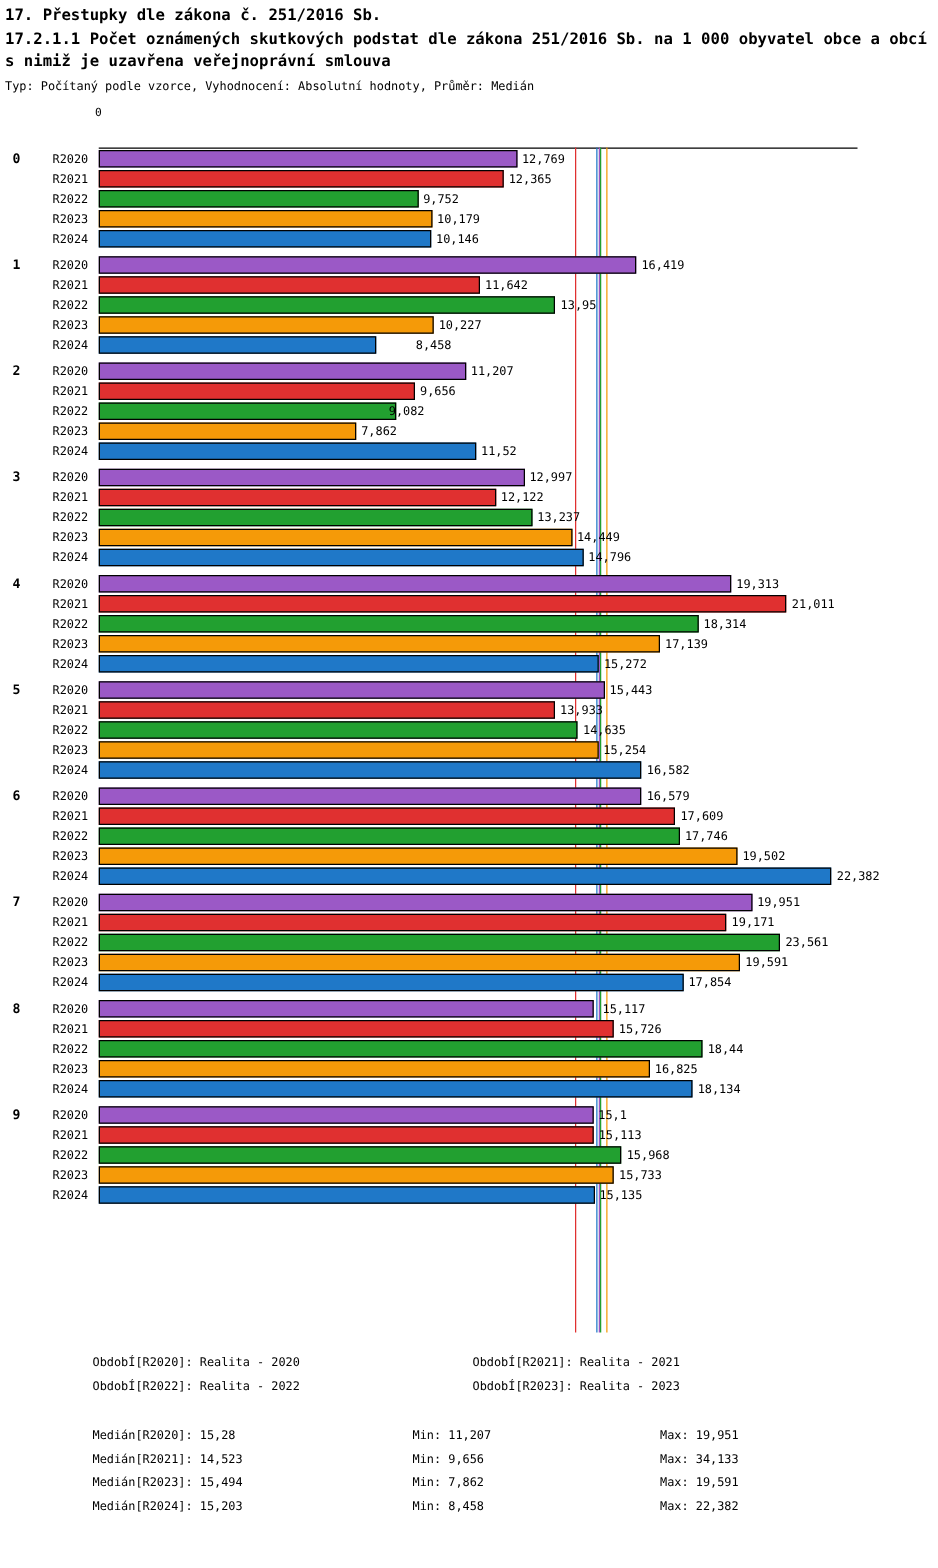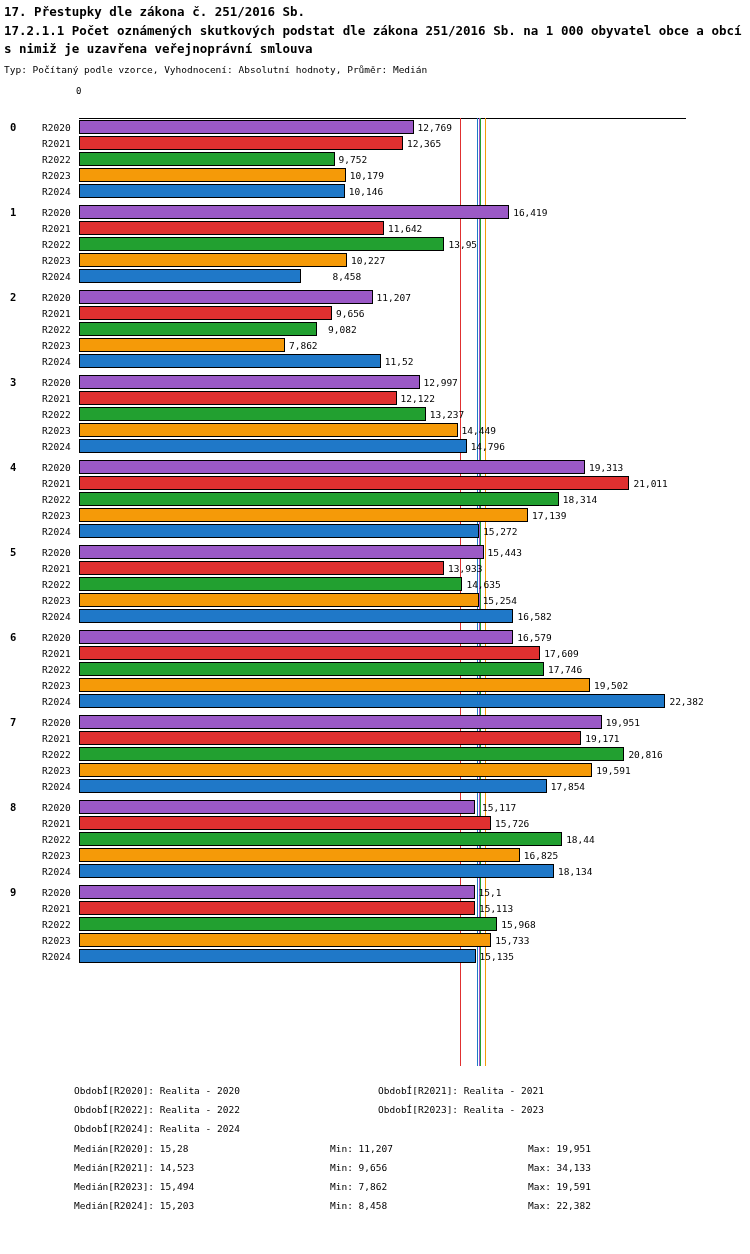--- a/index.html
+++ b/index.html
@@ -234,21 +234,21 @@
           <div class="bar-value" style="left: 376.623px;">11,207</div>
         </div>
         <div class="row" style="top: 16px;">
           <div class="row-label">R2021</div>
           <div class="bar" style="width: 252.987px; background: rgb(224, 48, 48);"></div>
           <div class="bar-value" style="left: 335.987px;">9,656</div>
         </div>
         <div class="row" style="top: 32px;">
           <div class="row-label">R2022</div>
           <div class="bar" style="width: 237.948px; background: rgb(34, 160, 48);"></div>
-          <div class="bar-value" style="left: 328px; text-align: right;">9,082</div>
+          <div class="bar-value" style="left: 311px; text-align: right;">9,082</div>
         </div>
         <div class="row" style="top: 48px;">
           <div class="row-label">R2023</div>
           <div class="bar" style="width: 205.984px; background: rgb(245, 154, 8);"></div>
           <div class="bar-value" style="left: 288.984px;">7,862</div>
         </div>
         <div class="row" style="top: 64px;">
           <div class="row-label">R2024</div>
           <div class="bar" style="width: 301.824px; background: rgb(31, 120, 200);"></div>
           <div class="bar-value" style="left: 384.824px;">11,52</div>
@@ -374,21 +374,21 @@
           <div class="bar-value" style="left: 605.716px;">19,951</div>
         </div>
         <div class="row" style="top: 16px;">
           <div class="row-label">R2021</div>
           <div class="bar" style="width: 502.28px; background: rgb(224, 48, 48);"></div>
           <div class="bar-value" style="left: 585.28px;">19,171</div>
         </div>
         <div class="row" style="top: 32px;">
           <div class="row-label">R2022</div>
           <div class="bar" style="width: 545.379px; background: rgb(34, 160, 48);"></div>
-          <div class="bar-value" style="left: 628.379px;">20,816</div>
+          <div class="bar-value" style="left: 628.379px;">23,561</div>
         </div>
         <div class="row" style="top: 48px;">
           <div class="row-label">R2023</div>
           <div class="bar" style="width: 513.284px; background: rgb(245, 154, 8);"></div>
           <div class="bar-value" style="left: 596.284px;">19,591</div>
         </div>
         <div class="row" style="top: 64px;">
           <div class="row-label">R2024</div>
           <div class="bar" style="width: 467.775px; background: rgb(31, 120, 200);"></div>
           <div class="bar-value" style="left: 550.775px;">17,854</div>
@@ -453,23 +453,20 @@
     </div>
 
   <div class="legend" id="legend">
       <div class="legend-row">
         <span class="legend-col1">ObdobÍ[R2020]: Realita - 2020</span>
         <span class="legend-col2">ObdobÍ[R2021]: Realita - 2021</span>
       </div>
       <div class="legend-row">
         <span class="legend-col1">ObdobÍ[R2022]: Realita - 2022</span>
         <span class="legend-col2">ObdobÍ[R2023]: Realita - 2023</span>
-      </div>
-      <div class="legend-row">
-        <span class="legend-col1">ObdobÍ[R2024]: Realita - 2024</span>
       </div>
     </div>
   <div class="stats" id="stats">
       <div class="stats-row">
         <span class="stats-median">Medián[R2020]: 15,28</span>
         <span class="stats-min">Min: 11,207</span>
         <span class="stats-max">Max: 19,951</span>
       </div>
       <div class="stats-row">
         <span class="stats-median">Medián[R2021]: 14,523</span>

